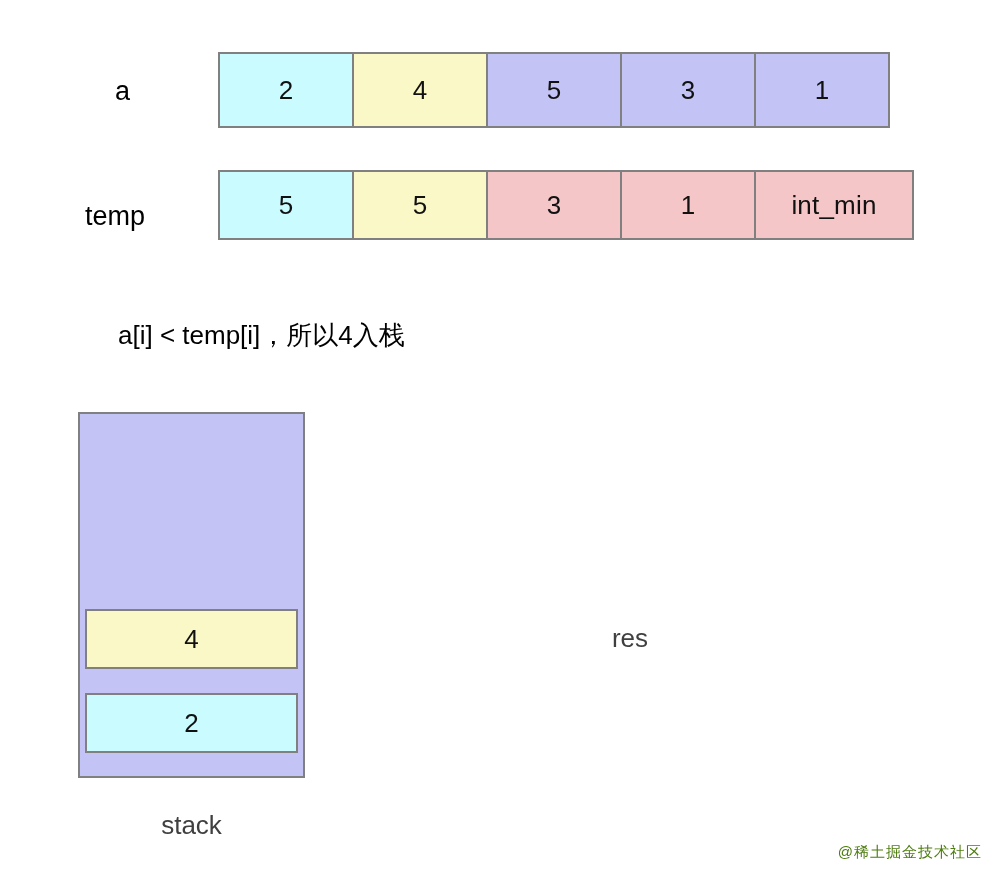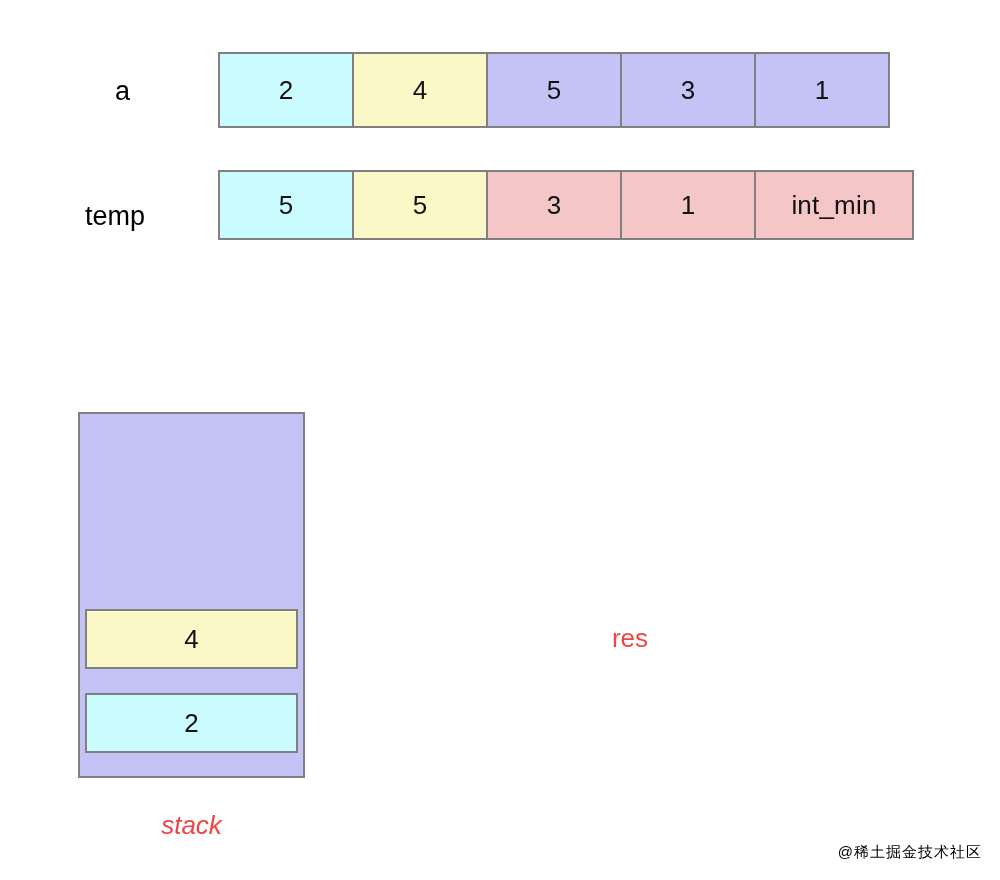--- a/index.html
+++ b/index.html
@@ -80,31 +80,31 @@
     justify-content: center;
     font-size: 26px;
     line-height: 1;
     color: #111;
   }
   .caption {
     position: absolute;
     font-size: 26px;
     line-height: 1;
     white-space: nowrap;
-    color: #ef4444;
+    color: #404040;
     text-align: center;
   }
 
   
   .watermark {
     position: absolute;
     right: 18px;
     bottom: 18px;
     font-size: 15px;
-    color: #000000;
+    color: #4d7c0f;
     letter-spacing: 1px;
     white-space: nowrap;
     user-select: none;
   }
 </style>
 </head>
 <body>
 
 <div id="canvas">
 
@@ -121,26 +121,27 @@
   <div class="row-label" style="left:85px; top:203px;">temp</div>
 
   <div class="array-row" style="left:218px; top:170px; height:70px;">
     <div class="cell c-cyan" style="width:136px; height:70px;">5</div>
     <div class="cell c-yellow" style="width:136px; height:70px;">5</div>
     <div class="cell c-pink" style="width:136px; height:70px;">3</div>
     <div class="cell c-pink" style="width:136px; height:70px;">1</div>
     <div class="cell c-pink" style="width:160px; height:70px;">int_min</div>
   </div>
 
+  <div class="note" style="left:118px; top:320px;">a[i] &lt; temp[i]，所以4入栈</div>
 
   <div class="stack-box" style="left:78px; top:412px; width:227px; height:366px;"></div>
 
   <div class="stack-item c-yellow" style="left:85px; top:609px; width:213px; height:60px;">4</div>
 
   <div class="stack-item c-cyan" style="left:85px; top:693px; width:213px; height:60px;">2</div>
 
-  <div class="caption" style="left:78px; top:812px; width:227px;font-style:italic;">stack</div>
+  <div class="caption" style="left:78px; top:812px; width:227px;">stack</div>
 
   <div class="caption" style="left:560px; top:625px; width:140px;">res</div>
 
   <div class="watermark">@稀土掘金技术社区</div>
 
 </div>
 
 </body></html>

